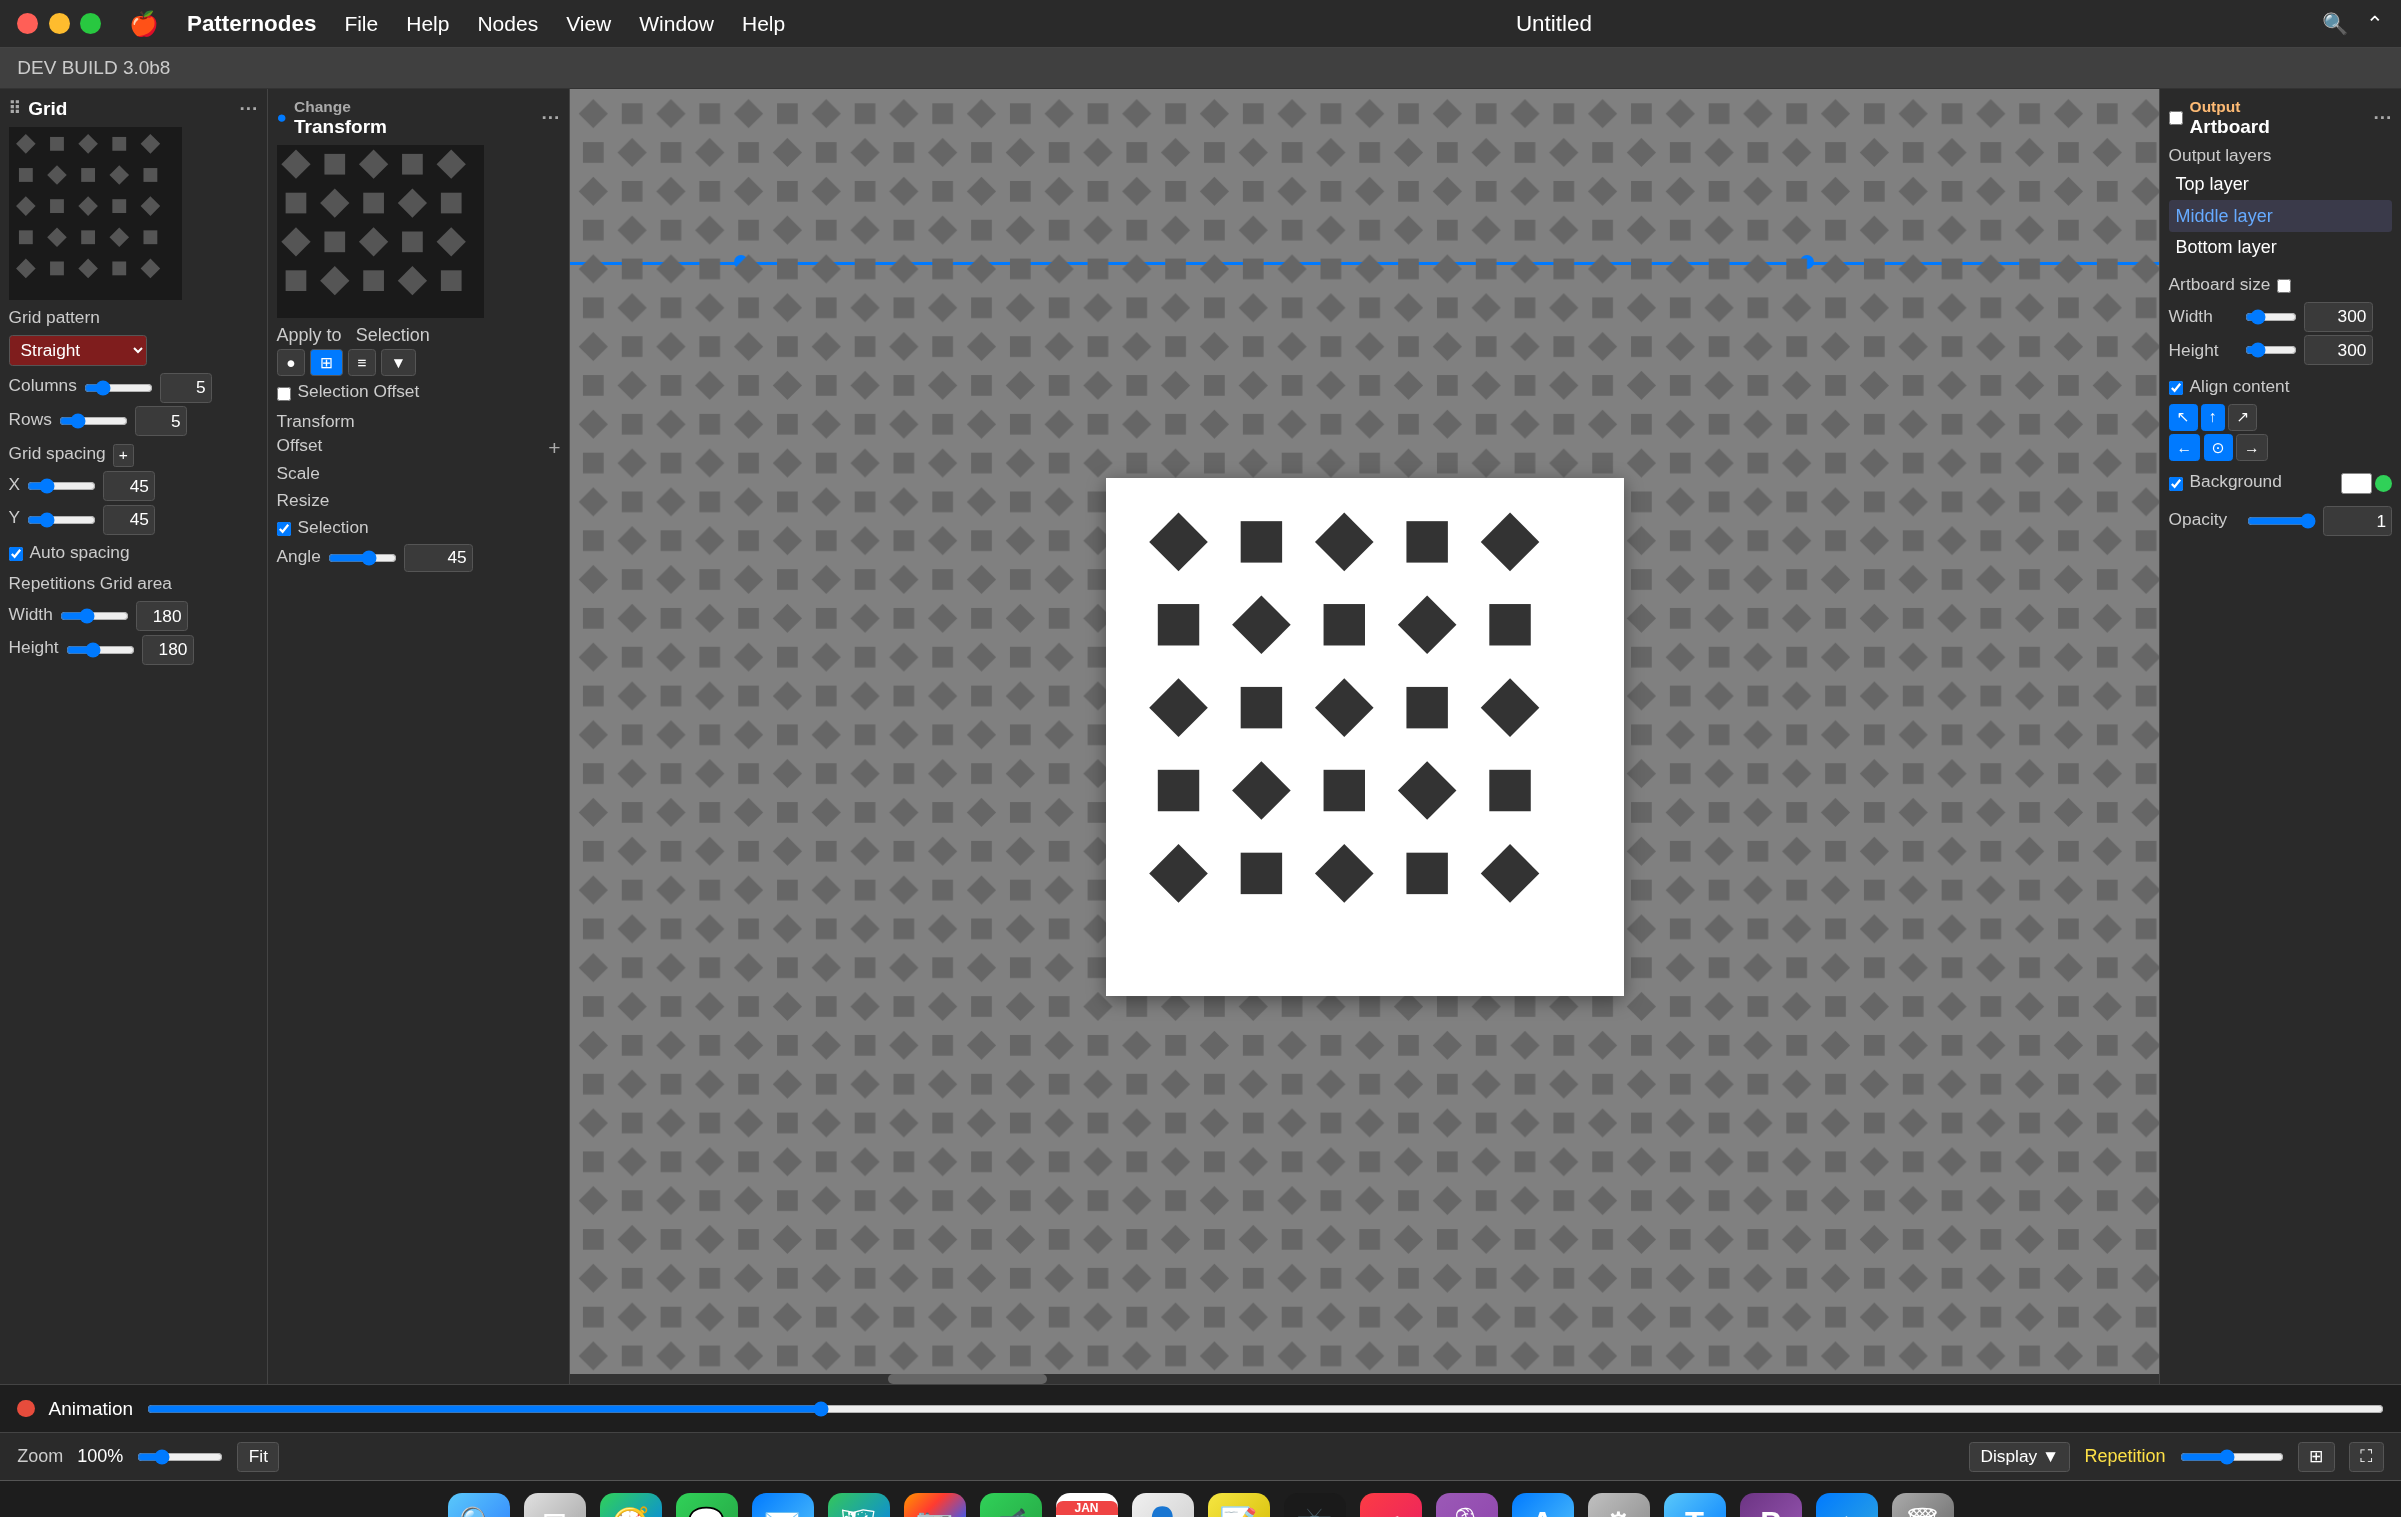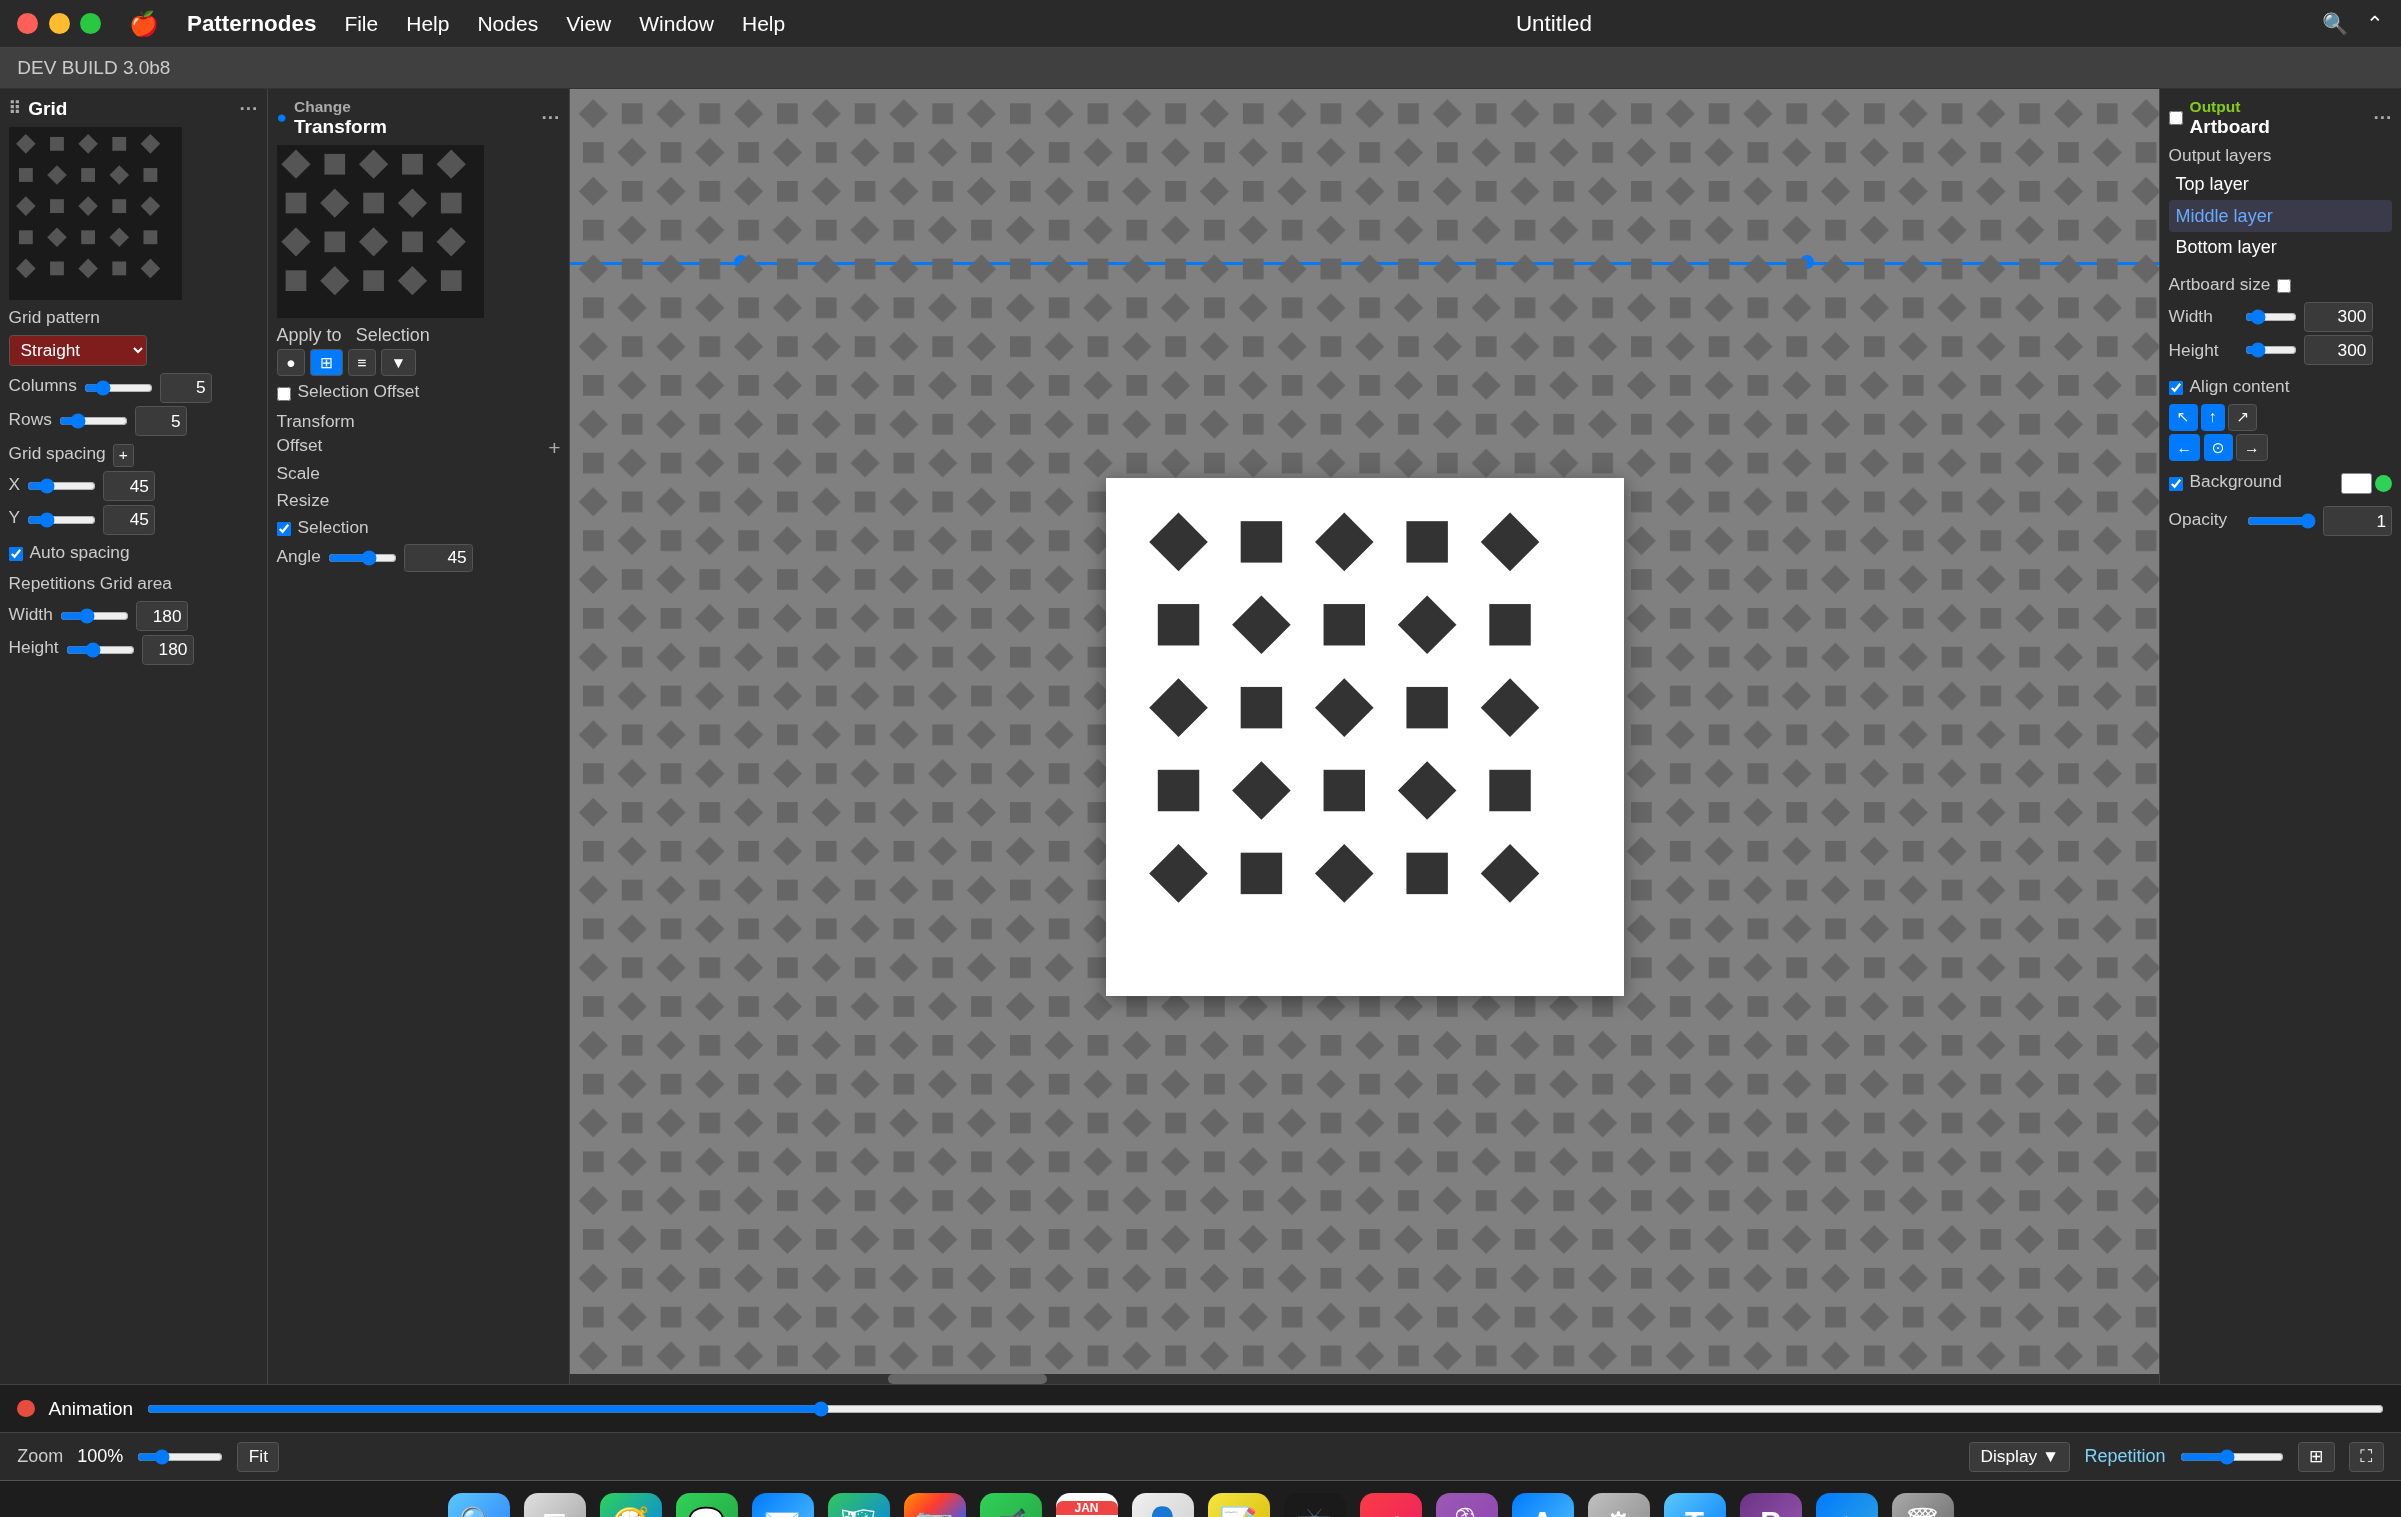--- a/index.html
+++ b/index.html
@@ -302,21 +302,21 @@
     }
     .display-btn {
       background: #3a3a3a;
       border: 0.9px solid #555;
       color: #fff;
       font-size: 17.3px;
       padding: 3.5px 10.4px;
       border-radius: 3.5px;
       cursor: pointer;
     }
-    .rep-label { font-size: 18px; color: #7dd3fc; }
+    .rep-label { font-size: 18px; color: #fde047; }
     .rep-slider { width: 104px; accent-color: #007aff; }
 
     
     .dock {
       height: 86px;
       background: rgba(30,30,30,0.95);
       border-top: 0.9px solid #555;
       display: flex;
       align-items: center;
       justify-content: center;
@@ -730,21 +730,21 @@
 
     <div class="scrollbar-h">
       <div class="scrollbar-h-thumb"></div>
     </div>
   </div>
 
   <div class="right-panel">
     <div class="panel-header">
       <input type="checkbox" class="panel-checkbox" style="">
       <div>
-        <div style="font-size:15.5px;color:#84cc16;">Output</div>
+        <div style="font-size:15.5px;color:#fdba74;">Output</div>
         <div style="font-size:19px;font-weight:600;">Artboard</div>
       </div>
       <span style="margin-left:auto;color:#aaa;">···</span>
     </div>
 
     <div class="right-panel-section">
       <div class="right-label">Output layers</div>
       <div class="artboard-layer">Top layer</div>
       <div class="artboard-layer active">Middle layer</div>
       <div class="artboard-layer">Bottom layer</div>

